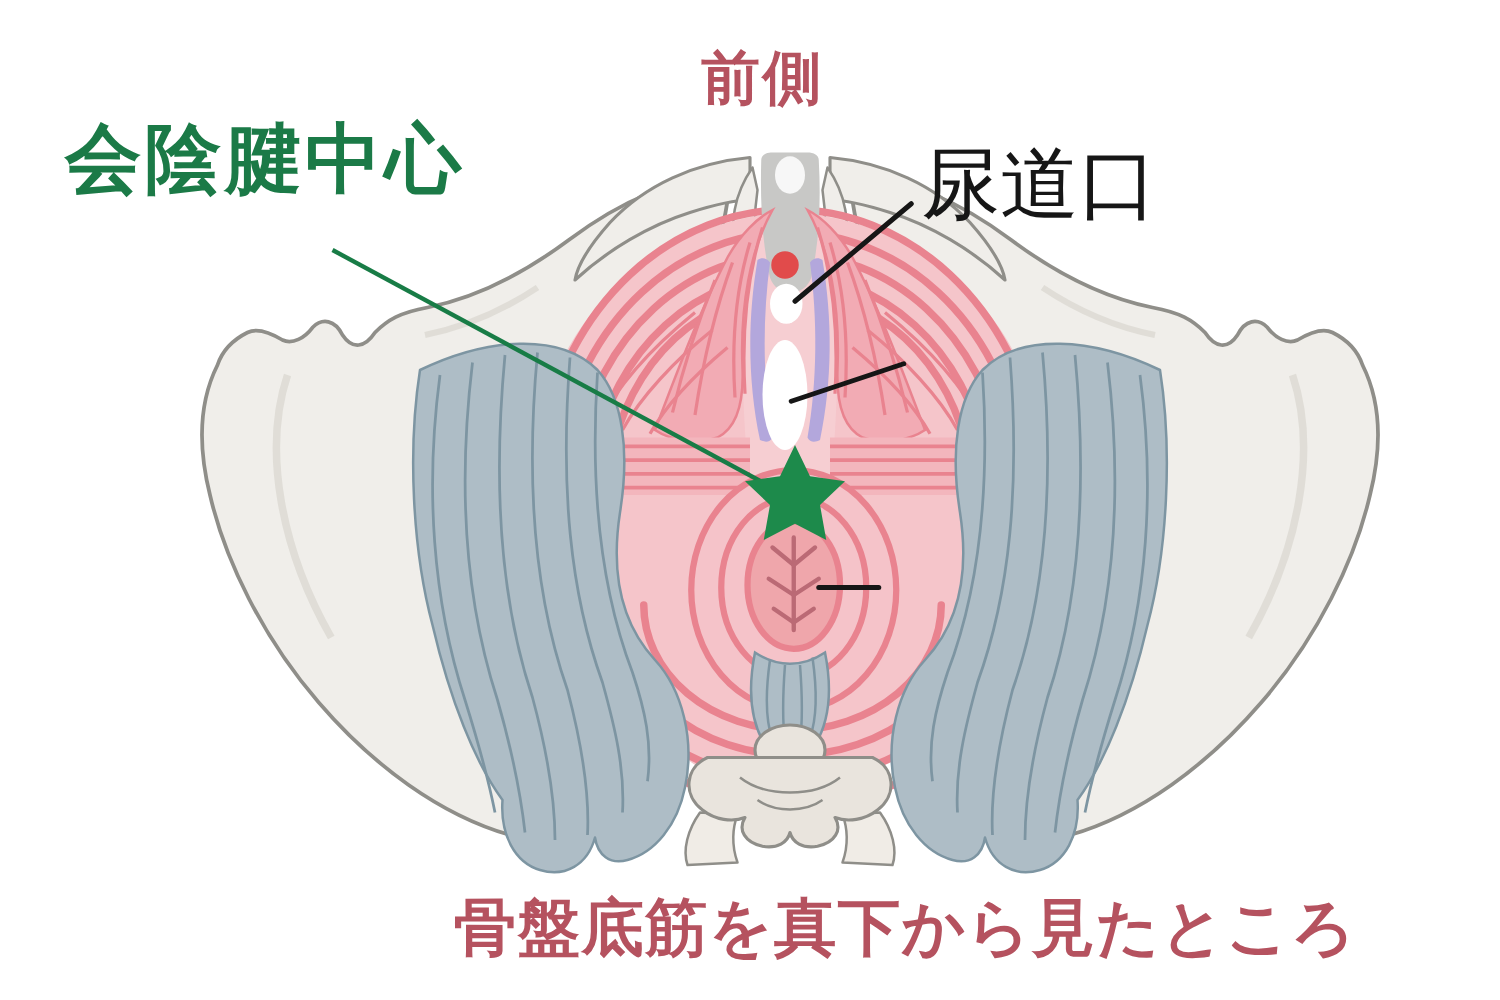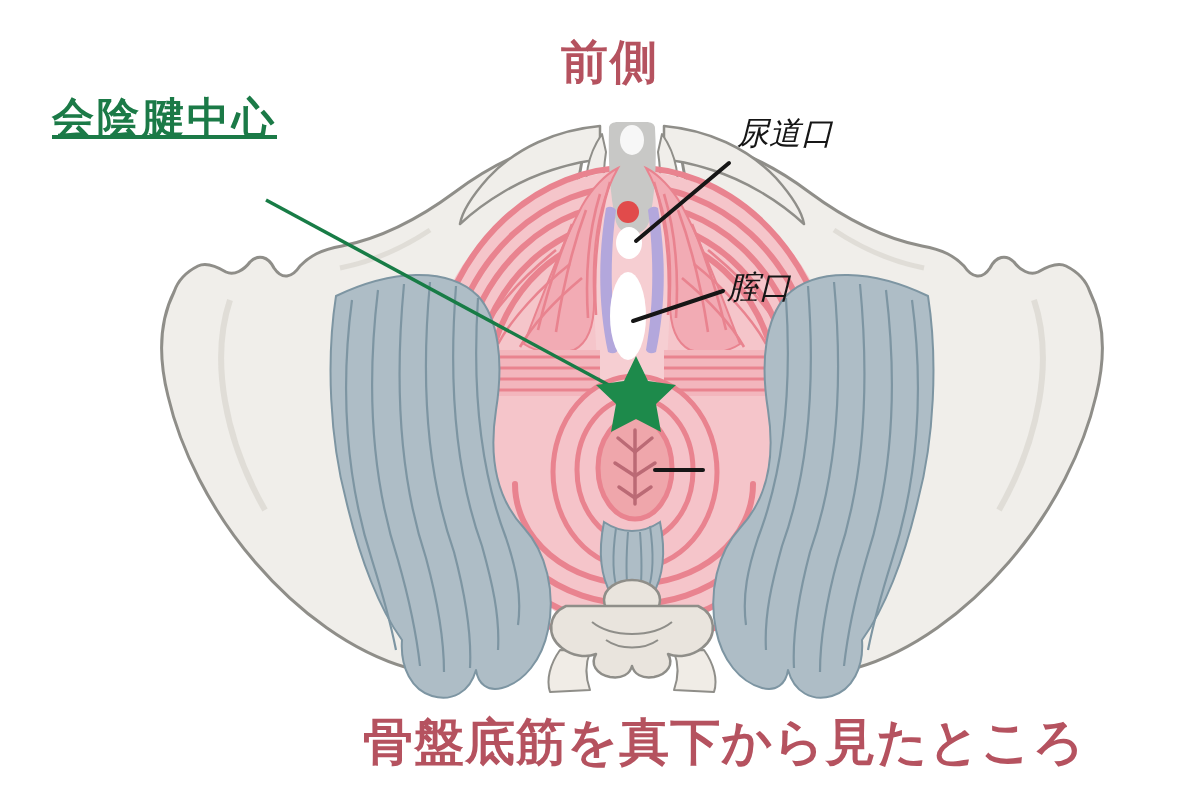--- a/index.html
+++ b/index.html
@@ -29,22 +29,22 @@
   html,body{margin:0;padding:0;}
   body{
     width:1200px;height:800px;overflow:hidden;
     background:var(--background);
     font-family:"Liberation Sans","DejaVu Sans",sans-serif;
   }
   .stage{position:relative;width:1200px;height:696px;}
   .stage svg{position:absolute;left:0;top:0;}
   .lbl{position:absolute;white-space:nowrap;line-height:1;}
   .lbl-front{left:561px;top:38px;font-size:47px;font-weight:600;letter-spacing:2px;color:var(--rose-text);}
-  .lbl-perineal{left:52px;top:97px;font-size:42px;font-weight:700;letter-spacing:3px;color:var(--green-text);text-decoration:underline;}
-  .lbl-black{font-size:32px;font-weight:500;color:var(--label-black);font-style:italic;}
+  .lbl-perineal{left:52px;top:97px;font-size:61px;font-weight:700;letter-spacing:3px;color:var(--green-text);}
+  .lbl-black{font-size:63px;font-weight:500;color:var(--label-black);}
   .lbl-urethra{left:737px;top:117px;}
   .lbl-vagina{left:727px;top:271px;}
   .lbl-anus{left:721px;top:445px;}
   .lbl-caption{left:363px;top:717px;font-size:50px;font-weight:600;letter-spacing:1px;color:var(--rose-text);}
 </style>
 </head>
 <body>
 
 <div class="stage">
 
@@ -236,15 +236,14 @@
     <g style="stroke:var(--label-black);" stroke-width="4" stroke-linecap="round">
       <line x1="729" y1="163" x2="636" y2="241"></line>
       <line x1="723" y1="291" x2="633" y2="321"></line>
       <line x1="655" y1="470" x2="703" y2="470"></line>
     </g>
   </svg>
 
   <div class="lbl lbl-front">前側</div>
   <div class="lbl lbl-perineal">会陰腱中心</div>
   <div class="lbl lbl-black lbl-urethra">尿道口</div>
-  <div class="lbl lbl-black lbl-vagina">腟口</div>
   <div class="lbl lbl-caption">骨盤底筋を真下から見たところ</div>
 </div>
 
 </body></html>

